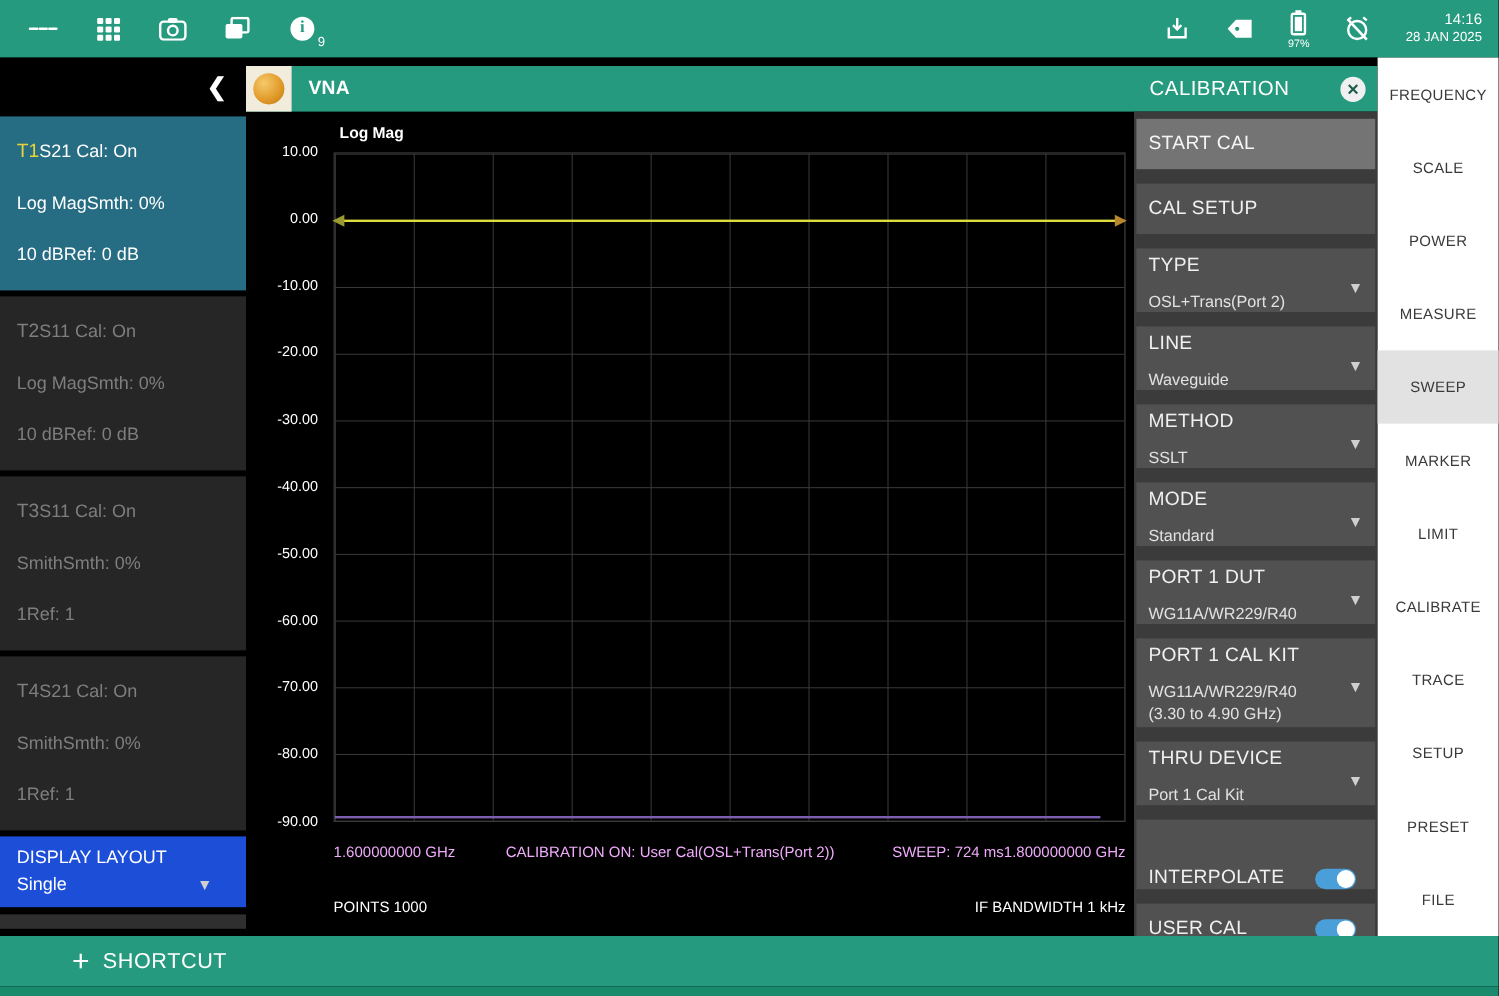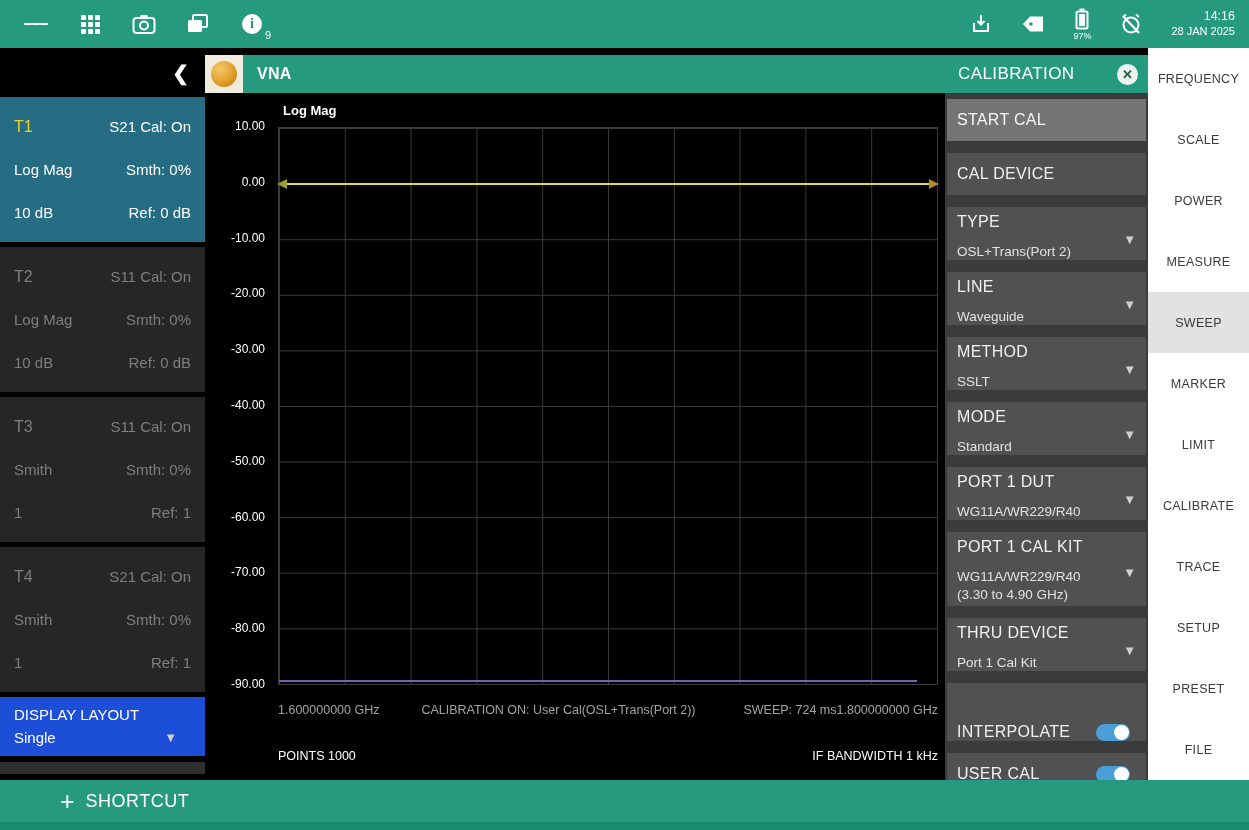--- a/index.html
+++ b/index.html
@@ -25,21 +25,21 @@
   .clock .t { font-size:12.5px; }
   .clock .d { font-size:11px; }
 
   
   .sidebar { position:absolute; left:0; top:48px; width:205px; height:732px; background:#000; }
   .sb-header { height:49px; display:flex; align-items:center; justify-content:flex-end; padding-right:16px; }
   .sb-chevron { color:#fff; font-size:20px; font-weight:bold; cursor:pointer; }
   .trace-panel { height:145px; margin-bottom:5px; background:#262626; color:#7e7e7e;
                  display:flex; flex-direction:column; justify-content:space-around; padding:8px 0; }
   .trace-panel.active { background:#266C82; color:#fff; }
-  .tp-row { display:flex; justify-content:space-between; padding:0 14px; font-size:15px; }
+  .tp-row { display:flex; padding:0 14px; font-size:15px; }
   .tp-id { font-size:16px; }
   .trace-panel.active .tp-id { color:#E8D23A; }
   .display-layout { background:#1d4ed8; color:#fff; padding:9px 14px 10px 14px; }
   .dl-label { font-size:15px; }
   .dl-valuerow { display:flex; align-items:center; justify-content:space-between; padding-right:14px; margin-top:6px; }
   .dl-value { font-size:15px; }
   .dl-caret { font-size:13px; color:#cfcfcf; }
   .sidebar-partial { margin-top:6px; height:12px; background:#2f2f2f; }
 
   
@@ -58,21 +58,21 @@
             linear-gradient(to right, #3a3a3a 1px, transparent 1px),
             linear-gradient(to bottom, #3a3a3a 1px, transparent 1px);
           background-size:calc(100%/10) calc(100%/10); }
   .trace-yellow { position:absolute; left:0; right:0; top:calc(10% - 1px); height:2px; background:#DCDC3C; }
   .arrow-left { position:absolute; left:-2px; top:calc(10% - 5px); width:0; height:0;
                 border-top:5px solid transparent; border-bottom:5px solid transparent; border-right:10px solid #9a9a30; }
   .arrow-right { position:absolute; right:-2px; top:calc(10% - 5px); width:0; height:0;
                  border-top:5px solid transparent; border-bottom:5px solid transparent; border-left:10px solid #b8862c; }
   .trace-purple { position:absolute; left:0; right:20px; bottom:2px; height:2px; background:#7C5FB0; }
   .annot-row1 { position:absolute; left:73px; top:610px; width:660px; display:flex; align-items:flex-start;
-                color:#a3a3a3; font-size:12.5px; white-space:nowrap; }
+                color:#f0abfc; font-size:12.5px; white-space:nowrap; }
   .annot-cal { margin-left:42px; }
   .annot-sweep { margin-left:auto; }
   .annot-stop { }
   .annot-row2 { position:absolute; left:73px; top:656px; width:660px; display:flex; justify-content:space-between;
                 color:#fff; font-size:12.5px; }
 
   
   .calpanel { position:absolute; left:945px; top:48px; width:203px; height:732px; background:#000; overflow:hidden; }
   .cal-header { margin-top:7px; height:38px; background:#269A7E; display:flex; align-items:center;
                 justify-content:space-between; padding:0 10px 0 13px; }
@@ -312,21 +312,21 @@
       <span class="cal-title">CALIBRATION</span>
       <span class="cal-close">✕</span>
     </div>
     <div class="cal-body">
 
       <div class="cal-item btn start">
         <span>START CAL</span>
       </div>
 
       <div class="cal-item btn">
-        <span>CAL DEVICE</span>
+        <span>CAL SETUP</span>
       </div>
 
       <div class="cal-item dd">
         <span class="cal-label">TYPE</span>
         <span class="cal-value">OSL+Trans(Port 2)</span>
         <span class="caret">▼</span>
       </div>
 
       <div class="cal-item dd">
         <span class="cal-label">LINE</span>

